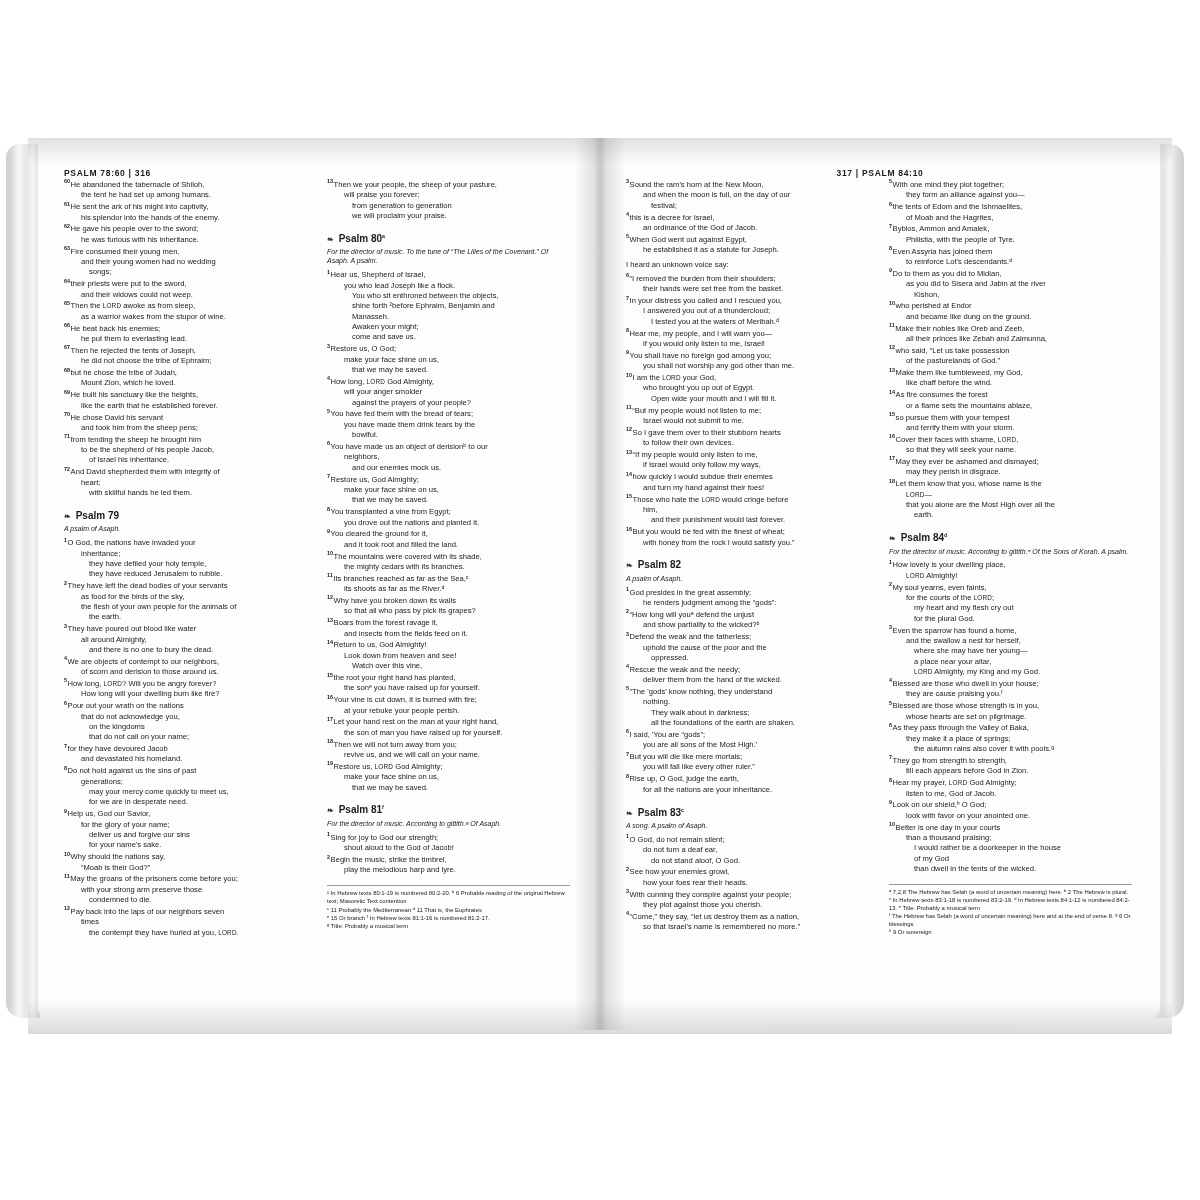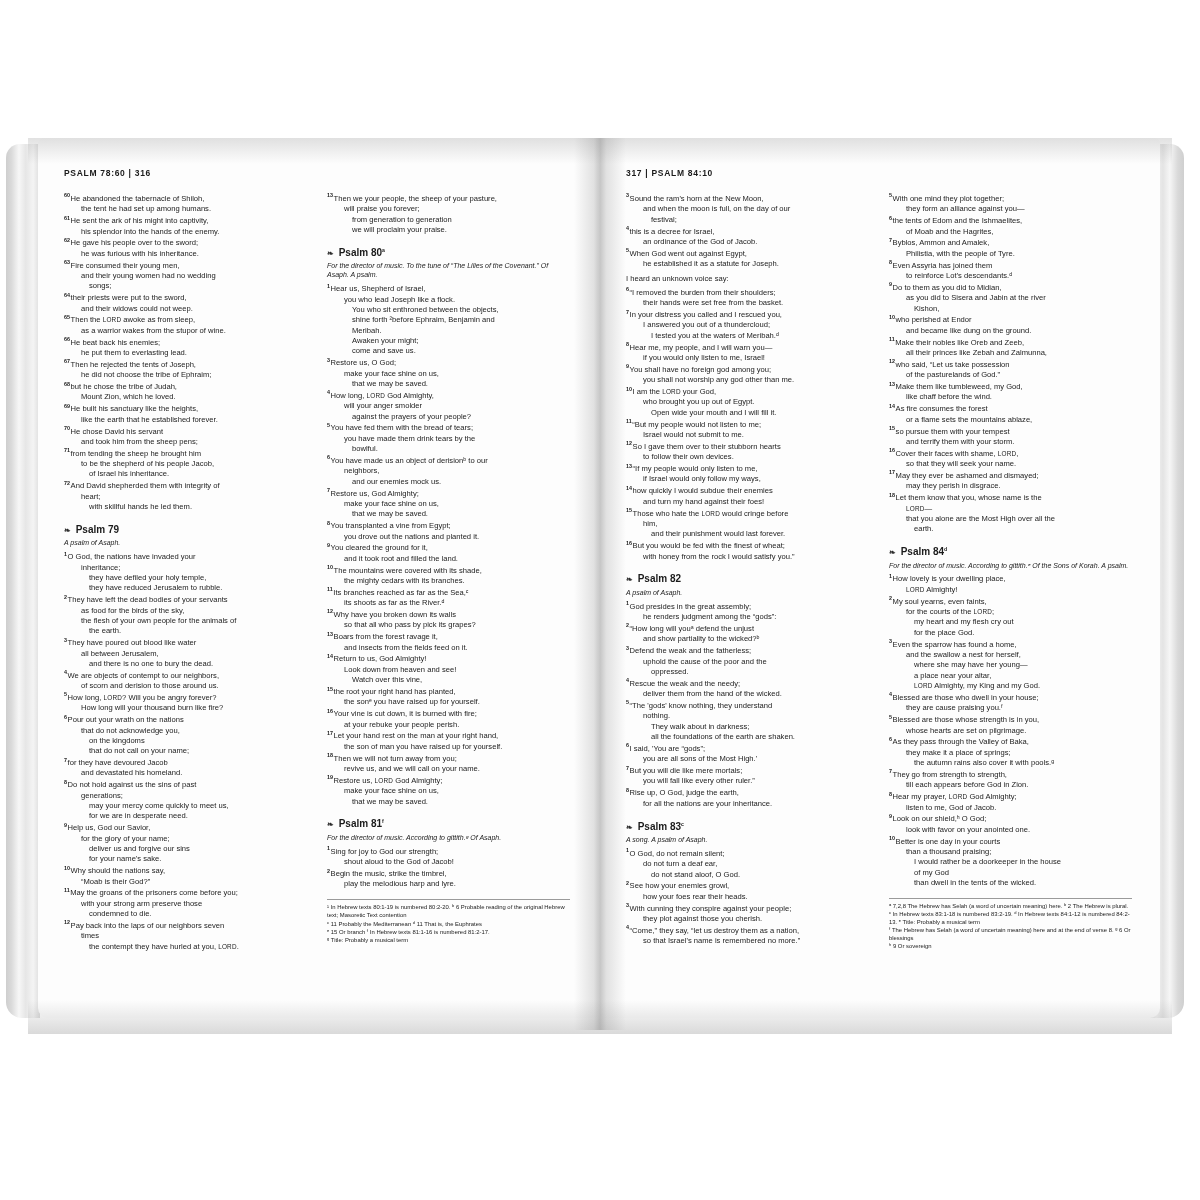--- a/index.html
+++ b/index.html
@@ -73,25 +73,25 @@
     position: absolute;
     inset: 0;
     padding: 30px 26px 26px 26px;
     box-sizing: border-box;
     color: #1b1b1b;
   }
   .runhead {
     font-size: 8.5px;
     letter-spacing: 0.7px;
     font-weight: 700;
-    margin-bottom: 14px;
+    margin-bottom: 0;
     height: 12px;
     white-space: nowrap;
   }
-  .runhead.right { text-align: left; }
+  .runhead.right { text-align: center; }
   .cols {
     display: flex;
     gap: 20px;
     height: 800px;
   }
   .col {
     width: 243px;
     font-size: 7.6px;
     line-height: 1.30;
   }
@@ -240,30 +240,30 @@
                 <p class="cont2">they have reduced Jerusalem to rubble.</p>
               </div>
               <div style="margin-bottom: 2px;">
                 <p class="v"><sup class="vn">2</sup>They have left the dead bodies of your servants</p>
                 <p class="cont">as food for the birds of the sky,</p>
                 <p class="cont">the flesh of your own people for the animals of</p>
                 <p class="cont2">the earth.</p>
               </div>
               <div style="margin-bottom: 2px;">
                 <p class="v"><sup class="vn">3</sup>They have poured out blood like water</p>
-                <p class="cont">all between Jerusalem,</p>
+                <p class="cont">all around Almighty,</p>
                 <p class="cont2">and there is no one to bury the dead.</p>
               </div>
               <div style="margin-bottom: 2px;">
                 <p class="v"><sup class="vn">4</sup>We are objects of contempt to our neighbors,</p>
                 <p class="cont">of scorn and derision to those around us.</p>
               </div>
               <div style="margin-bottom: 2px;">
                 <p class="v"><sup class="vn">5</sup>How long, <span class="sc">Lord</span>? Will you be angry forever?</p>
-                <p class="cont">How long will your thousand burn like fire?</p>
+                <p class="cont">How long will your dwelling burn like fire?</p>
               </div>
               <div style="margin-bottom: 2px;">
                 <p class="v"><sup class="vn">6</sup>Pour out your wrath on the nations</p>
                 <p class="cont">that do not acknowledge you,</p>
                 <p class="cont2">on the kingdoms</p>
                 <p class="cont2">that do not call on your name;</p>
               </div>
               <div style="margin-bottom: 2px;">
                 <p class="v"><sup class="vn">7</sup>for they have devoured Jacob</p>
                 <p class="cont">and devastated his homeland.</p>
@@ -305,21 +305,21 @@
               <div class="psalm-head">
                 <span class="fleuron">❧</span>
                 <span>Psalm 80<sup class="fn">a</sup></span>
               </div>
               <p class="psalm-title">For the director of music. To the tune of “The Lilies of the Covenant.” Of Asaph. A psalm.</p>
               <div style="margin-bottom: 2px;">
                 <p class="v"><sup class="vn">1</sup>Hear us, Shepherd of Israel,</p>
                 <p class="cont">you who lead Joseph like a flock.</p>
                 <p class="cont2">You who sit enthroned between the objects,</p>
                 <p class="cont2">shine forth ²before Ephraim, Benjamin and</p>
-                <p class="cont2">Meribah.</p>
+                <p class="cont2">Manasseh.</p>
                 <p class="cont2">Awaken your might;</p>
                 <p class="cont2">come and save us.</p>
               </div>
               <div style="margin-bottom: 2px;">
                 <p class="v"><sup class="vn">3</sup>Restore us, O God;</p>
                 <p class="cont">make your face shine on us,</p>
                 <p class="cont2">that we may be saved.</p>
               </div>
               <div style="margin-bottom: 2px;">
                 <p class="v"><sup class="vn">4</sup>How long, <span class="sc">Lord</span> God Almighty,</p>
@@ -612,21 +612,21 @@
               </div>
               <p class="psalm-title">For the director of music. According to gittith.ᵉ Of the Sons of Korah. A psalm.</p>
               <div style="margin-bottom: 2px;">
                 <p class="v"><sup class="vn">1</sup>How lovely is your dwelling place,</p>
                 <p class="cont"><span class="sc">Lord</span> Almighty!</p>
               </div>
               <div style="margin-bottom: 2px;">
                 <p class="v"><sup class="vn">2</sup>My soul yearns, even faints,</p>
                 <p class="cont">for the courts of the <span class="sc">Lord</span>;</p>
                 <p class="cont2">my heart and my flesh cry out</p>
-                <p class="cont2">for the place God.</p>
+                <p class="cont2">for the plural God.</p>
               </div>
               <div style="margin-bottom: 2px;">
                 <p class="v"><sup class="vn">3</sup>Even the sparrow has found a home,</p>
                 <p class="cont">and the swallow a nest for herself,</p>
                 <p class="cont2">where she may have her young—</p>
                 <p class="cont2">a place near your altar,</p>
                 <p class="cont2"><span class="sc">Lord</span> Almighty, my King and my God.</p>
               </div>
               <div style="margin-bottom: 2px;">
                 <p class="v"><sup class="vn">4</sup>Blessed are those who dwell in your house;</p>

